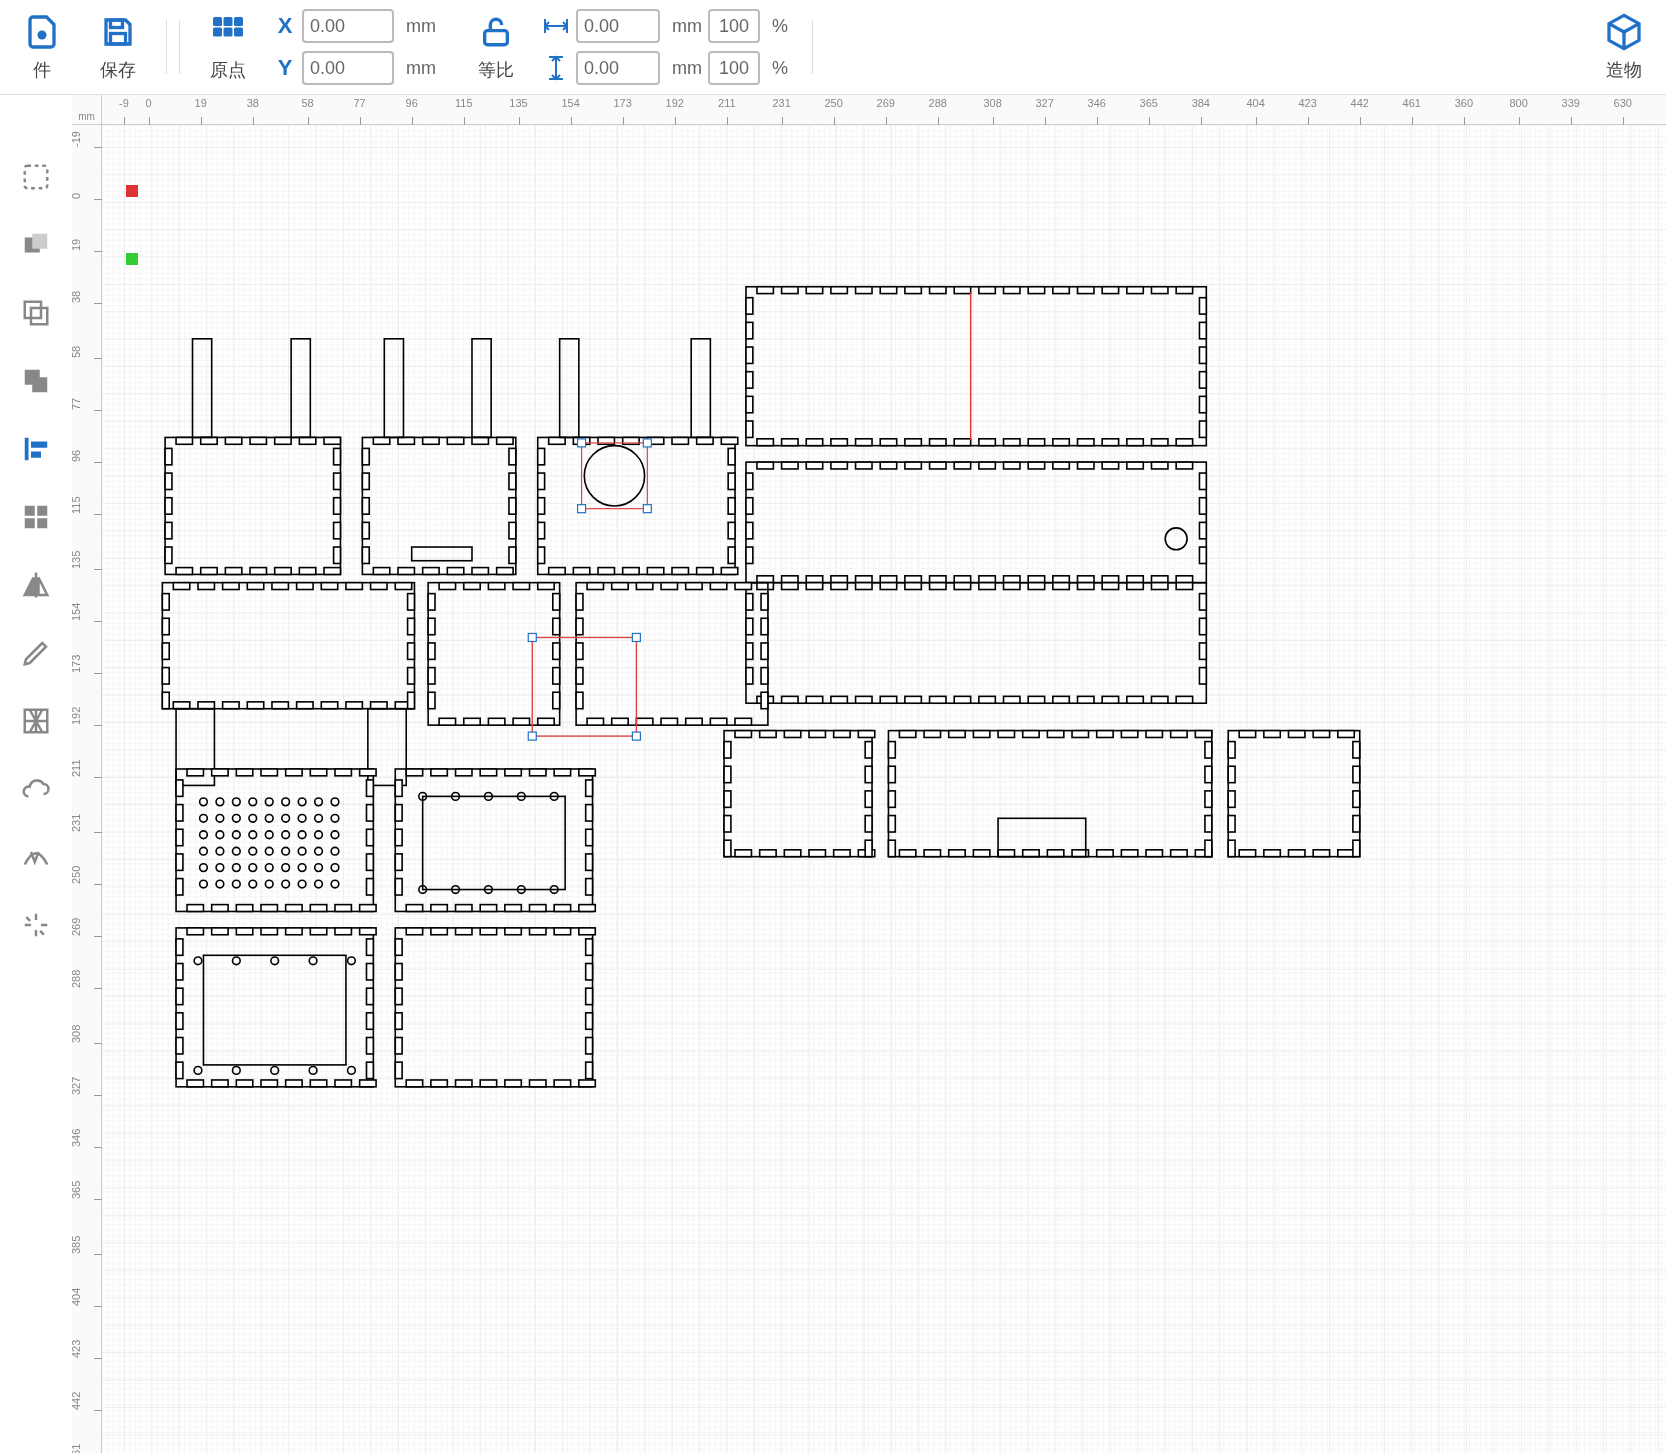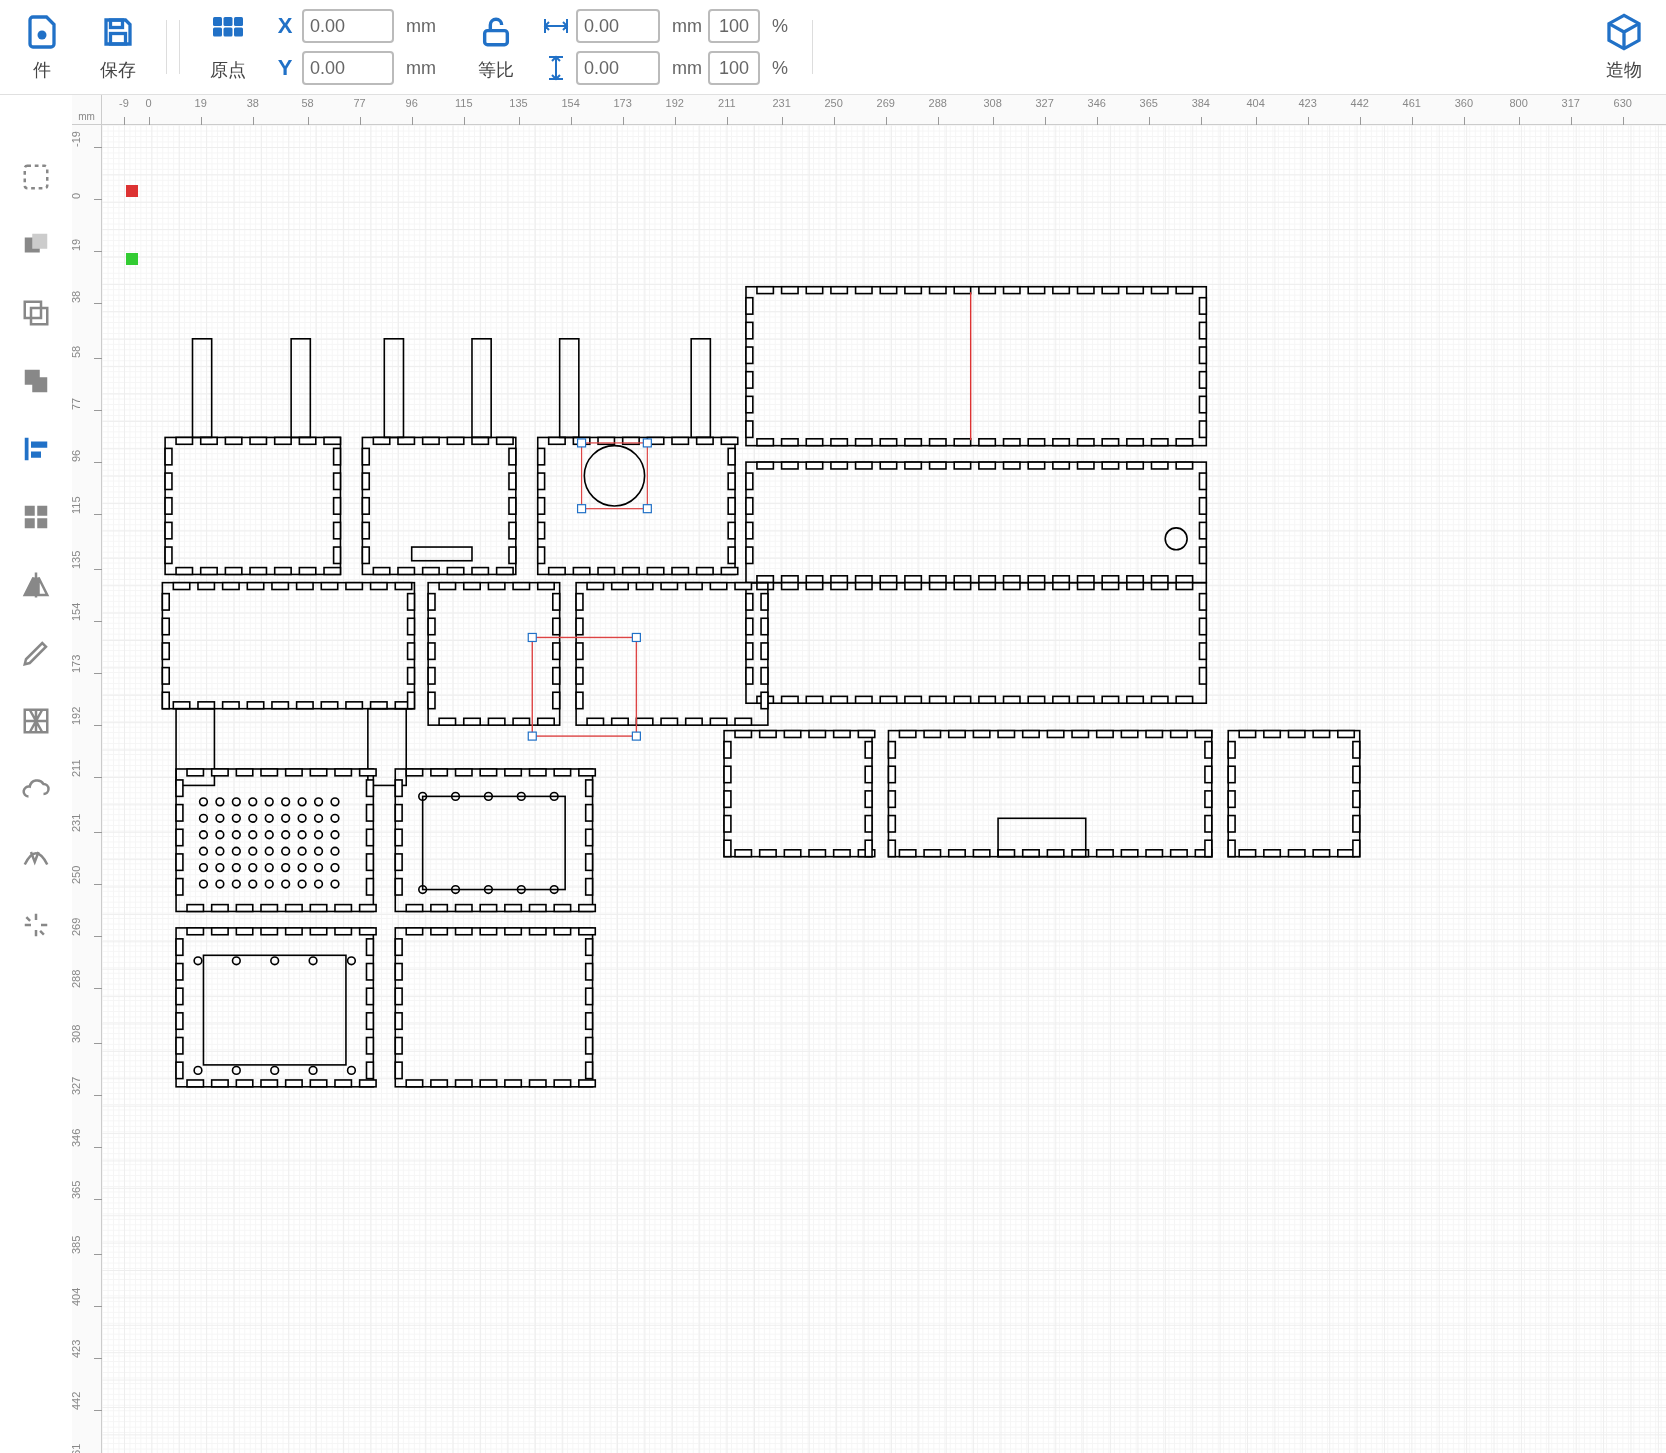--- a/index.html
+++ b/index.html
@@ -343,21 +343,21 @@
       </div>
       <div class="tick" style="left: 1361.86px;">
         <span class="num">360</span>
         <span class="line"></span>
       </div>
       <div class="tick" style="left: 1416.66px;">
         <span class="num">800</span>
         <span class="line"></span>
       </div>
       <div class="tick" style="left: 1468.72px;">
-        <span class="num">317</span>
+        <span class="num">339</span>
         <span class="line"></span>
       </div>
       <div class="tick" style="left: 1520.78px;">
         <span class="num">630</span>
         <span class="line"></span>
       </div>
       <div class="tick" style="left: 1572.84px;">
         <span class="num">557</span>
       </div>
     </div>

